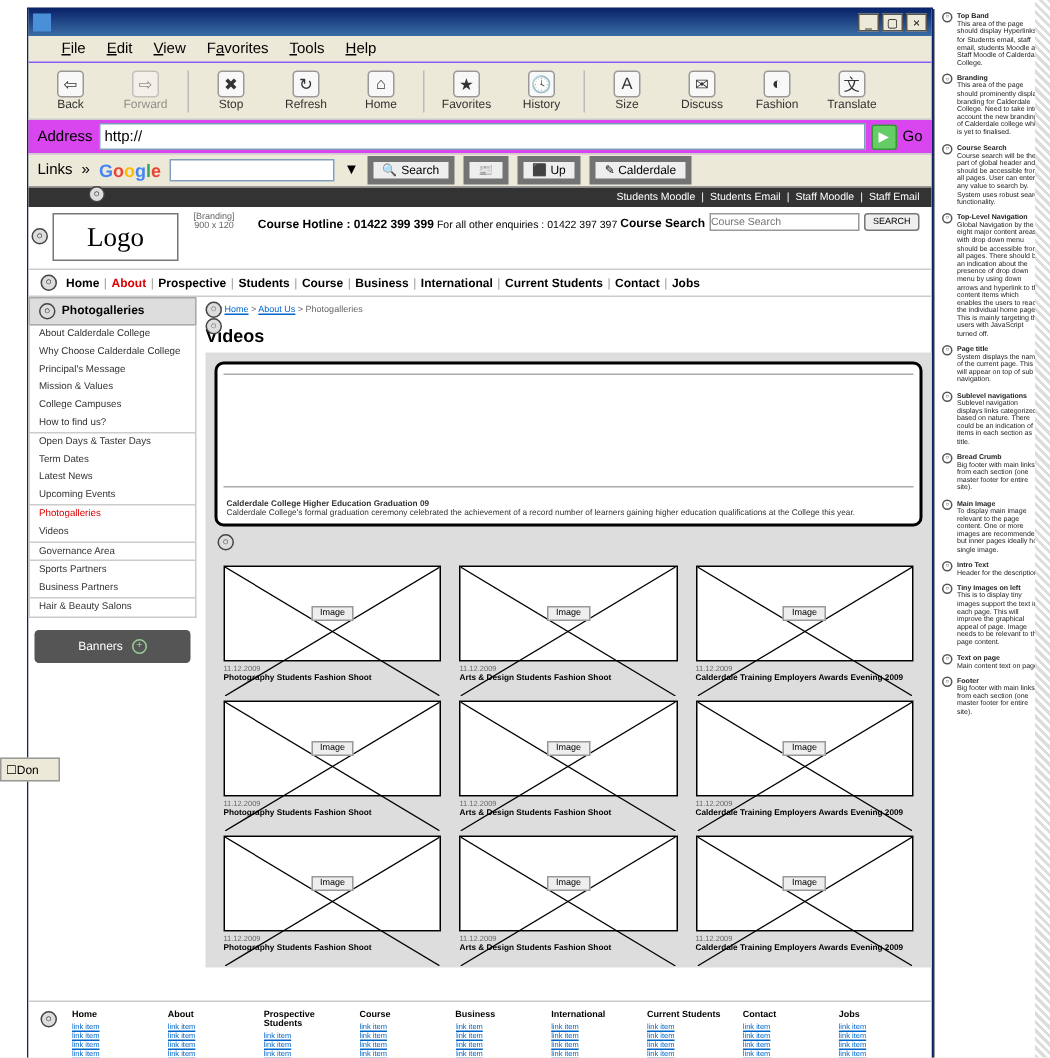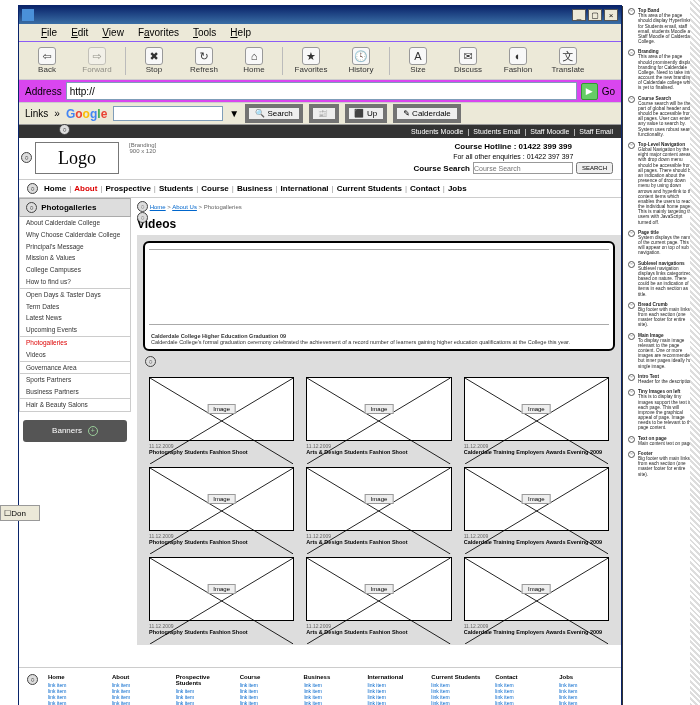--- a/index.html
+++ b/index.html
@@ -25,21 +25,21 @@
   .g-logo .b{color:#4285f4}.g-logo .r{color:#ea4335}.g-logo .y{color:#fbbc05}.g-logo .g{color:#34a853}
   .links input{width:110px;height:15px;border:1px solid #7f9db9}
   .gbtn{background:#eee;border:4px solid #737373;padding:1px 6px;font-size:8px}
   .page{background:#fff;position:relative;height:auto}
   .topbar{background:#333;color:#fff;height:13px;font-size:7px;display:flex;align-items:center;justify-content:flex-end;padding:0 8px;gap:4px}
   .topbar a{color:#fff}
   .header{display:flex;align-items:flex-start;height:42px;padding:4px 8px;gap:10px;border-bottom:1px solid #ccc;position:relative}
   .ann{position:absolute;width:11px;height:11px;border:1px solid #444;border-radius:50%;background:#ddd;font-size:7px;display:flex;align-items:center;justify-content:center}
   .logo{width:84px;height:32px;border:1px solid #777;display:flex;align-items:center;justify-content:center;font-family:Georgia,serif;font-size:18px;margin-left:8px}
   .branding{font-size:6px;color:#666;display:flex;flex-direction:column;align-items:center;justify-content:center}
-  .htl{margin-left:auto;font-size:7px;display:flex;flex-direction:column;align-items:center;gap:2px}
+  .htl{margin-left:auto;font-size:7px;display:flex;flex-direction:row;align-items:flex-end;gap:2px}
   .htl b{font-size:8px}
   .csrch{display:flex;align-items:center;gap:3px}
   .csrch input{width:100px;height:12px;border:1px solid #999;font-size:7px}
   .csrch button{height:12px;font-size:6px;padding:0 4px}
   .nav{display:flex;padding:3px 8px;font-size:8px;gap:3px;border-bottom:1px solid #ccc;align-items:center;font-weight:bold}
   .nav span{color:#000}
   .nav span.act{color:#d00}
   .nav .d{color:#999;font-weight:normal}
   .body{display:flex;align-items:flex-start}
   .side{width:112px;flex:none}

